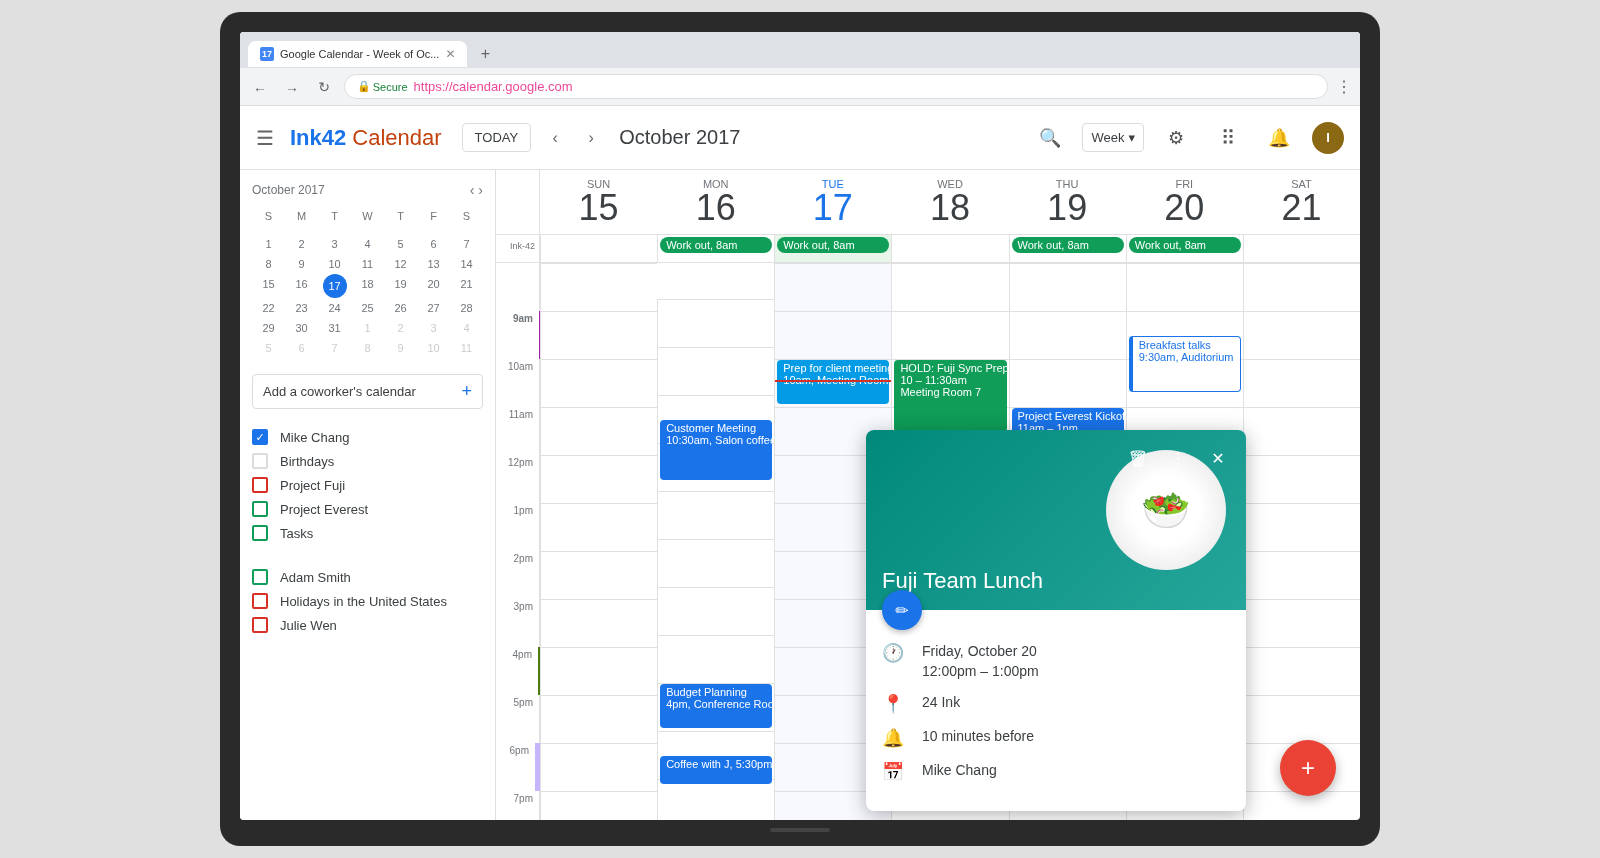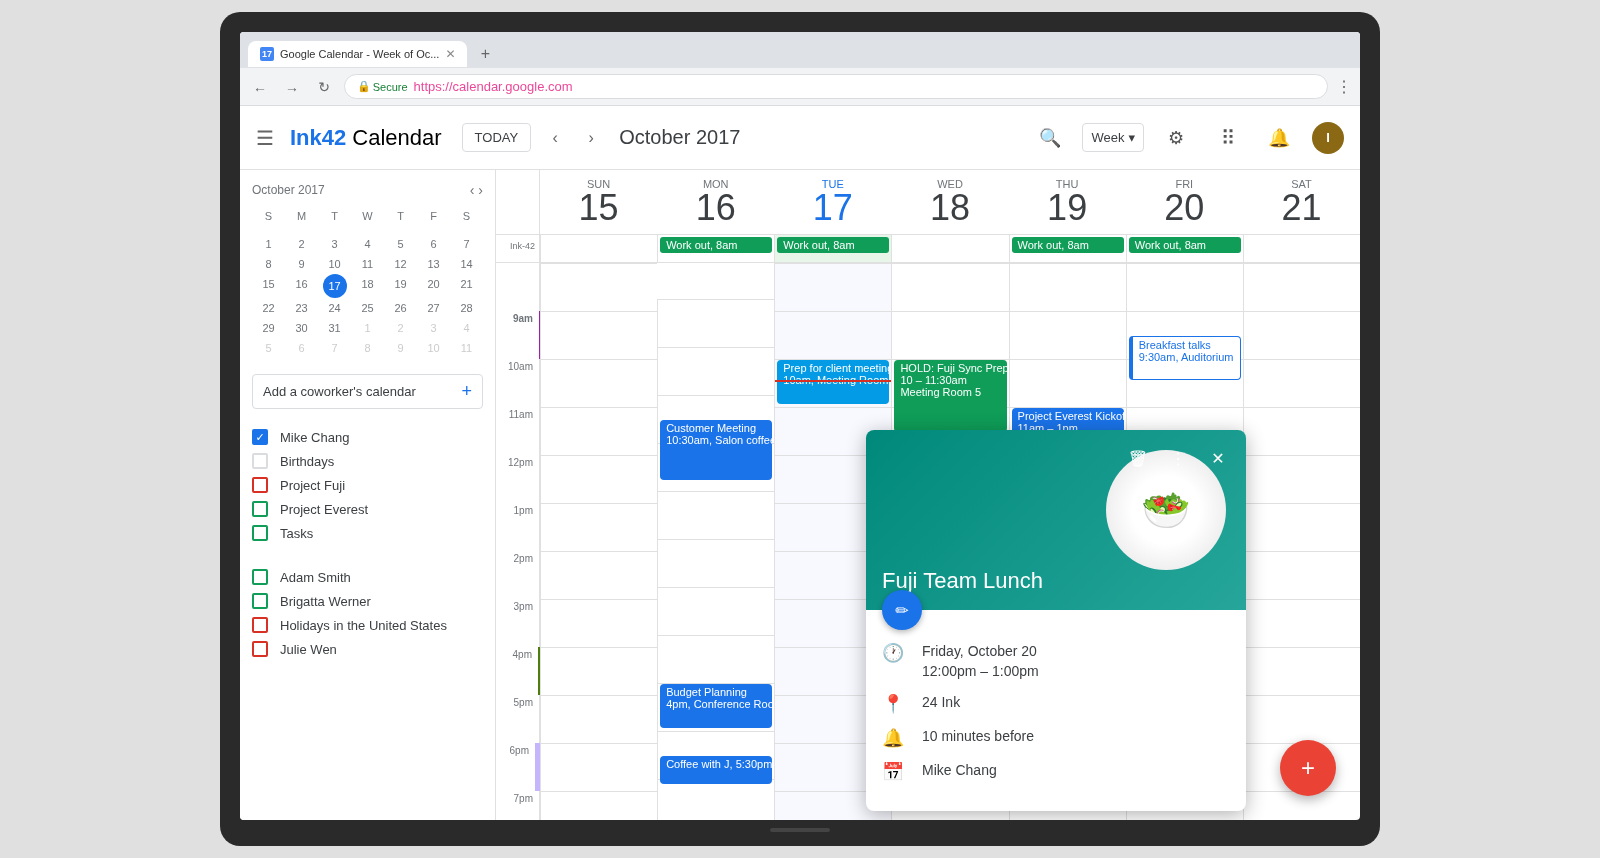--- a/index.html
+++ b/index.html
@@ -462,21 +462,21 @@
     .all-day-cell {
       border-left: 1px solid #e0e0e0;
       position: relative;
       padding: 2px;
     }
 
     .all-day-event {
       background: #0f9d58;
       color: #fff;
       font-size: 11px;
-      border-radius: 3px;
+      border-radius: 8px;
       padding: 2px 6px;
       white-space: nowrap;
       overflow: hidden;
     }
 
     
     .event-popup {
       position: absolute;
       background: #fff;
       border-radius: 8px;
@@ -621,21 +621,21 @@
           <span class="secure-badge">🔒 <span>Secure</span></span>
           <span class="url-text">https://calendar.google.com</span>
         </div>
         <div class="browser-menu">⋮</div>
       </div>
     </div>
 
     <div class="app-header">
       <div class="hamburger">☰</div>
       <div class="app-logo">
-        <span>Ink42</span><span style="color:#000000;font-weight:300;"> Calendar</span>
+        <span>Ink42</span><span style="color:#c2410c;font-weight:300;"> Calendar</span>
       </div>
       <button class="header-today-btn">TODAY</button>
       <div class="header-nav">
         <div class="header-nav-btn">‹</div>
         <div class="header-nav-btn">›</div>
       </div>
       <div class="header-month">October 2017</div>
       <div class="header-right">
         <div class="header-icon-btn">🔍</div>
         <div class="view-selector">
@@ -767,24 +767,20 @@
             <span>Tasks</span>
           </div>
         </div>
 
         <div style="height:12px;"></div>
 
         <div class="cal-section">
           <div class="cal-item">
             <div class="cal-checkbox border-green"></div>
             <span>Adam Smith</span>
-          </div>
-          <div class="cal-item">
-            <div class="cal-checkbox border-green"></div>
-            <span>Brigatta Werner</span>
           </div>
           <div class="cal-item">
             <div class="cal-checkbox border-red"></div>
             <span>Holidays in the United States</span>
           </div>
           <div class="cal-item">
             <div class="cal-checkbox border-red"></div>
             <span>Julie Wen</span>
           </div>
         </div>
@@ -936,21 +932,21 @@
 
             </div>
 
             <div style="position:relative;">
               <div class="time-slot"></div>
               <div class="time-slot"></div>
               <div class="time-slot" style="position:relative;">
                 <div class="event green" style="top:0;left:2px;right:2px;height:72px;">
                   <div style="font-weight:500;">HOLD: Fuji Sync Prep</div>
                   <div>10 – 11:30am</div>
-                  <div>Meeting Room 5</div>
+                  <div>Meeting Room 7</div>
                 </div>
               </div>
               <div class="time-slot"></div>
               <div class="time-slot"></div>
               <div class="time-slot"></div>
               <div class="time-slot"></div>
               <div class="time-slot"></div>
               <div class="time-slot"></div>
               <div class="time-slot"></div>
               <div class="time-slot"></div>
@@ -976,21 +972,21 @@
               <div class="time-slot"></div>
               <div class="time-slot"></div>
               <div class="time-slot"></div>
               <div class="time-slot"></div>
 
             </div>
 
             <div style="position:relative;">
               <div class="time-slot"></div>
               <div class="time-slot" style="position:relative;">
-                <div class="event" style="top:24px;left:2px;right:2px;height:44px;background:#fff;border:1px solid #1a73e8;color:#1a73e8;border-left:4px solid #1a73e8;">
+                <div class="event" style="top:24px;left:2px;right:2px;height:56px;background:#fff;border:1px solid #1a73e8;color:#1a73e8;border-left:4px solid #1a73e8;">
                   <div style="font-weight:500;">Breakfast talks</div>
                   <div>9:30am, Auditorium</div>
                 </div>
               </div>
               <div class="time-slot"></div>
               <div class="time-slot"></div>
               <div class="time-slot" style="position:relative;">
                 <div class="event blue" style="top:0;left:2px;right:2px;height:48px;">
                   <div style="font-weight:500;">Fuji Team Lunch</div>
                   <div>12pm, 24 Ink</div>

